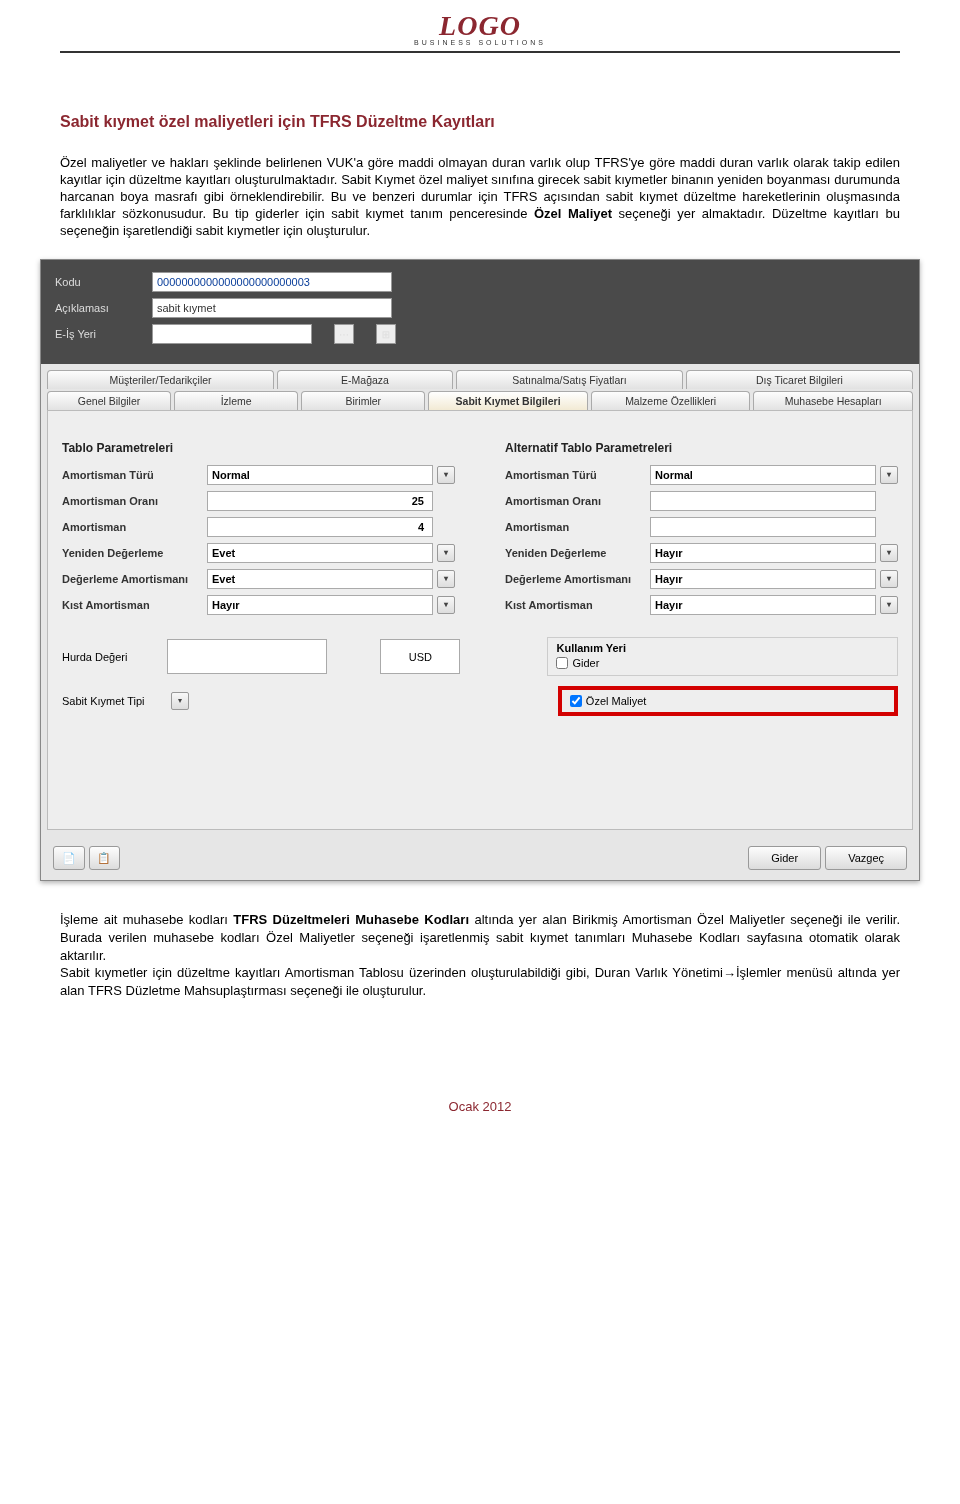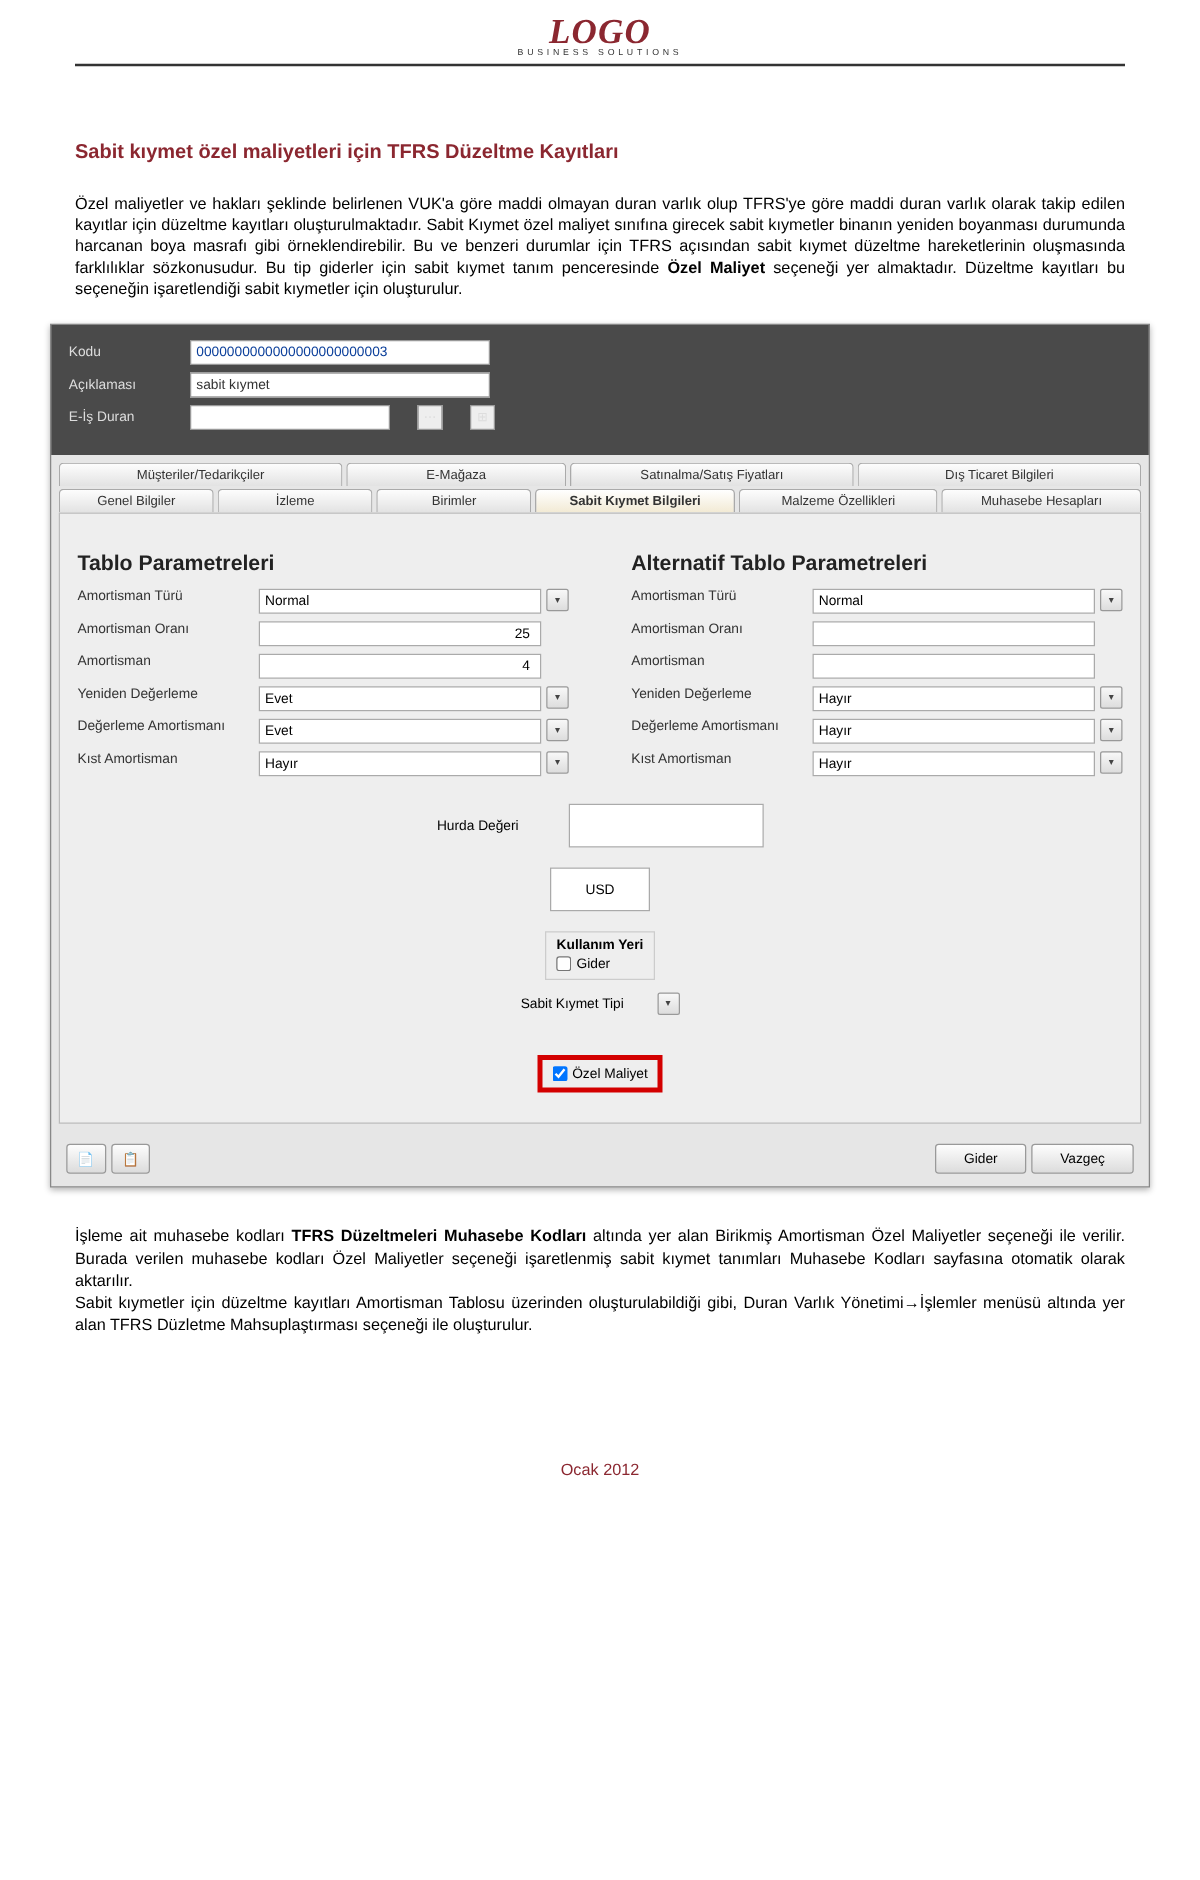--- a/index.html
+++ b/index.html
@@ -110,38 +110,38 @@
     background: #eeeeee;
     border: 1px solid #bbb;
     margin: 0 6px 6px 6px;
     padding: 30px 14px 14px 14px;
     position: relative;
     min-height: 420px;
   }
 
   .params-wrap { display: flex; gap: 50px; }
   .params-col { flex: 1; }
-  .params-col h4 { font-size: 17px; font-weight: bold; margin-bottom: 10px; color: #222; }
-  .prow { display: flex; margin-bottom: 6px; }
+  .params-col h4 { font-size: 12px; font-weight: bold; margin-bottom: 10px; color: #222; }
+  .prow { display: flex; align-items: center; margin-bottom: 6px; font-weight: bold; }
   .prow .plabel { width: 145px; font-size: 11px; color: #333; }
   .prow .pinput {
     flex: 1; background: #fff; border: 1px solid #aaa; height: 20px; padding: 2px 4px; font-size: 11px;
     display: flex; align-items: center; justify-content: space-between;
   }
   .pinput.num { justify-content: flex-end; padding-right: 8px; }
   .pdrop { 
     width: 18px; height: 18px; 
     background: linear-gradient(to bottom,#f8f8f8,#ddd); 
     border: 1px solid #999; border-radius: 2px;
     font-size: 8px; text-align: center; line-height: 16px; margin-left: 4px;
     color: #444;
   }
 
   .extra-rows { margin-top: 16px; }
-  .xrow { display: flex; align-items: center; margin-bottom: 10px; gap: 16px; flex-direction: column; }
+  .xrow { display: flex; align-items: center; margin-bottom: 10px; gap: 16px; }
   .xcell { display: flex; align-items: center; flex: 1; }
   .xcell .plabel { width: 105px; font-size: 11px; }
   .xcell .xinput { flex: 1; background: #fff; border: 1px solid #aaa; height: 35px; padding: 2px 6px; font-size: 11px; }
   .xcell.right { flex: 1.1; }
 
   .kullanim-box {
     flex: 1;
     border: 1px solid #ccc;
     padding: 4px 8px 6px 8px;
   }
@@ -209,21 +209,21 @@
   <div class="form-area">
     <div class="form-row">
       <label>Kodu</label>
       <input class="tinput" style="width: 240px;" value="0000000000000000000000003">
     </div>
     <div class="form-row">
       <label>Açıklaması</label>
       <input class="tinput" style="width: 240px; color: rgb(51, 51, 51);" value="sabit kıymet">
     </div>
     <div class="form-row">
-      <label>E-İş Duran</label>
+      <label>E-İş Yeri</label>
       <input class="tinput" style="width: 160px;">
       <span class="ic-sm">⋯</span>
       <span class="ic-sm">⊞</span>
     </div>
   </div>
 
   <div class="tab-row">
     <div class="tab wide">Müşteriler/Tedarikçiler</div>
     <div class="tab">E-Mağaza</div>
     <div class="tab wide">Satınalma/Satış Fiyatları</div>

